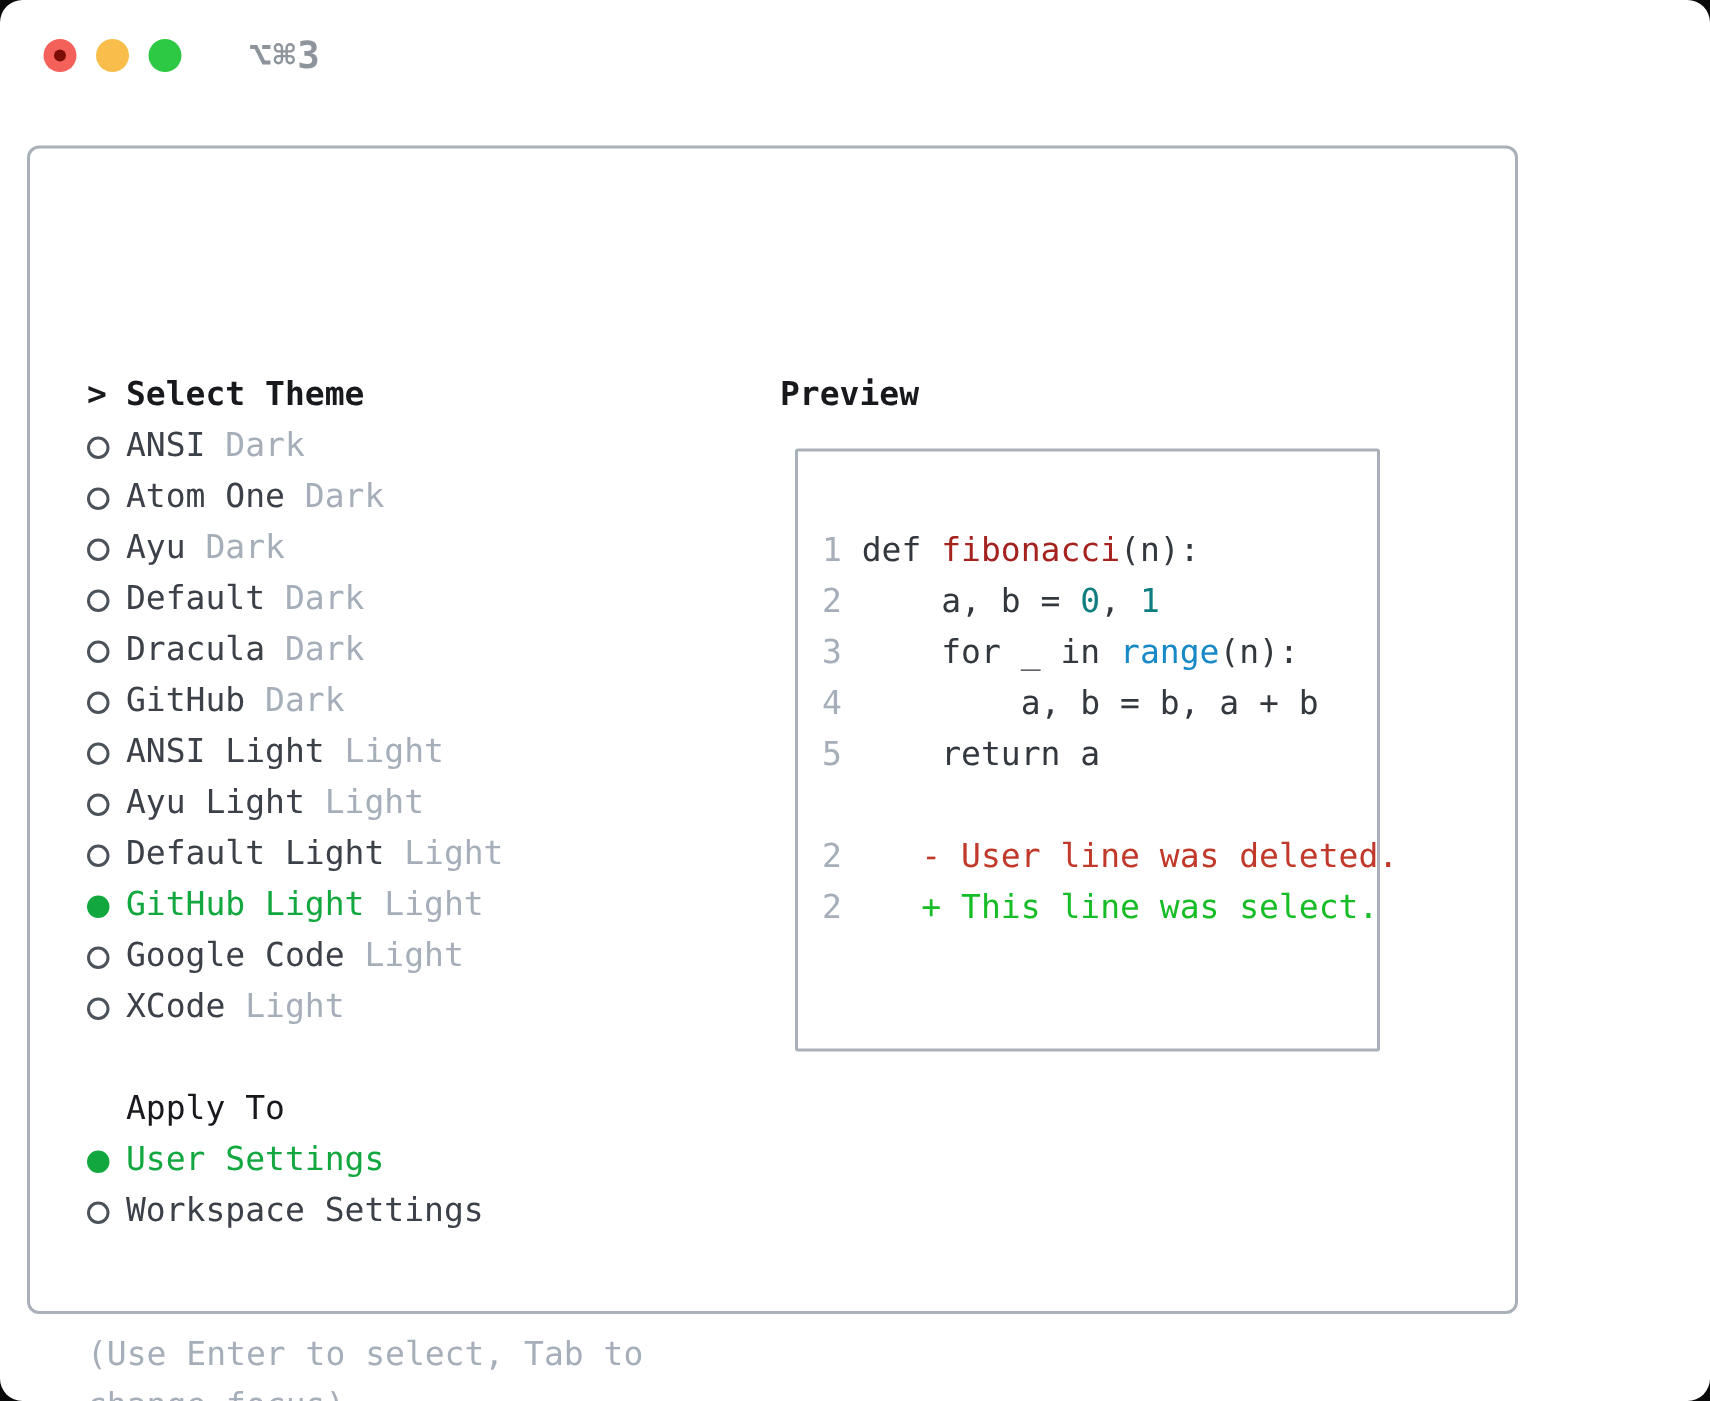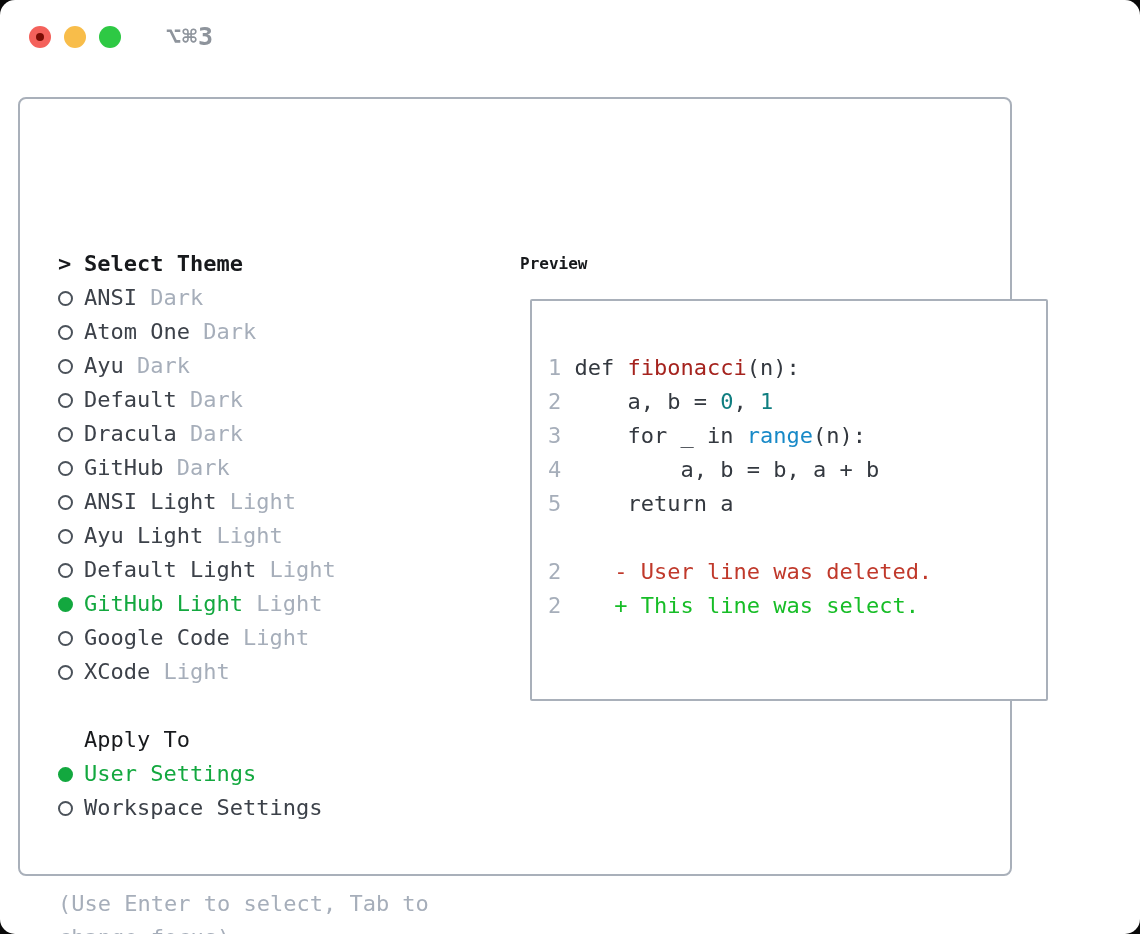--- a/index.html
+++ b/index.html
@@ -45,24 +45,24 @@
   .radio.on{background:var(--green); border-color:var(--green);}
   .hdr{font-weight:bold; color:var(--heading);}
   .sect{color:var(--heading);}
   .suffix{color:var(--muted);}
   .sel{color:var(--green);}
   #footer{position:absolute; left:38px; top:788px; color:var(--muted);}
   #footer .row{color:var(--muted);}
   
   #preview-title{
     position:absolute; left:500px; top:148px; height:34px; line-height:34px;
-    font-size:16px; font-weight:bold; color:var(--heading);
+    font-size:22px; font-weight:bold; color:var(--heading);
   }
   #preview-box{
-    position:absolute; left:510px; top:200px; width:518px; height:402px;
+    position:absolute; left:510px; top:200px; width:390px; height:402px;
     border:2px solid var(--border); border-radius:2px; box-sizing:border-box; background:var(--window-bg);
   }
   .crow{height:34px; line-height:34px; font-size:22px; white-space:pre; color:var(--code-text);}
   #code-block{position:absolute; left:16px; top:50px;}
   #diff-block{position:absolute; left:16px; top:254px;}
   .tok-code{color:var(--code-text);}
   .tok-func{color:var(--func-red);}
   .tok-num{color:var(--num-teal);}
   .tok-builtin{color:var(--builtin-blue);}
   .lnum{color:var(--muted);}

